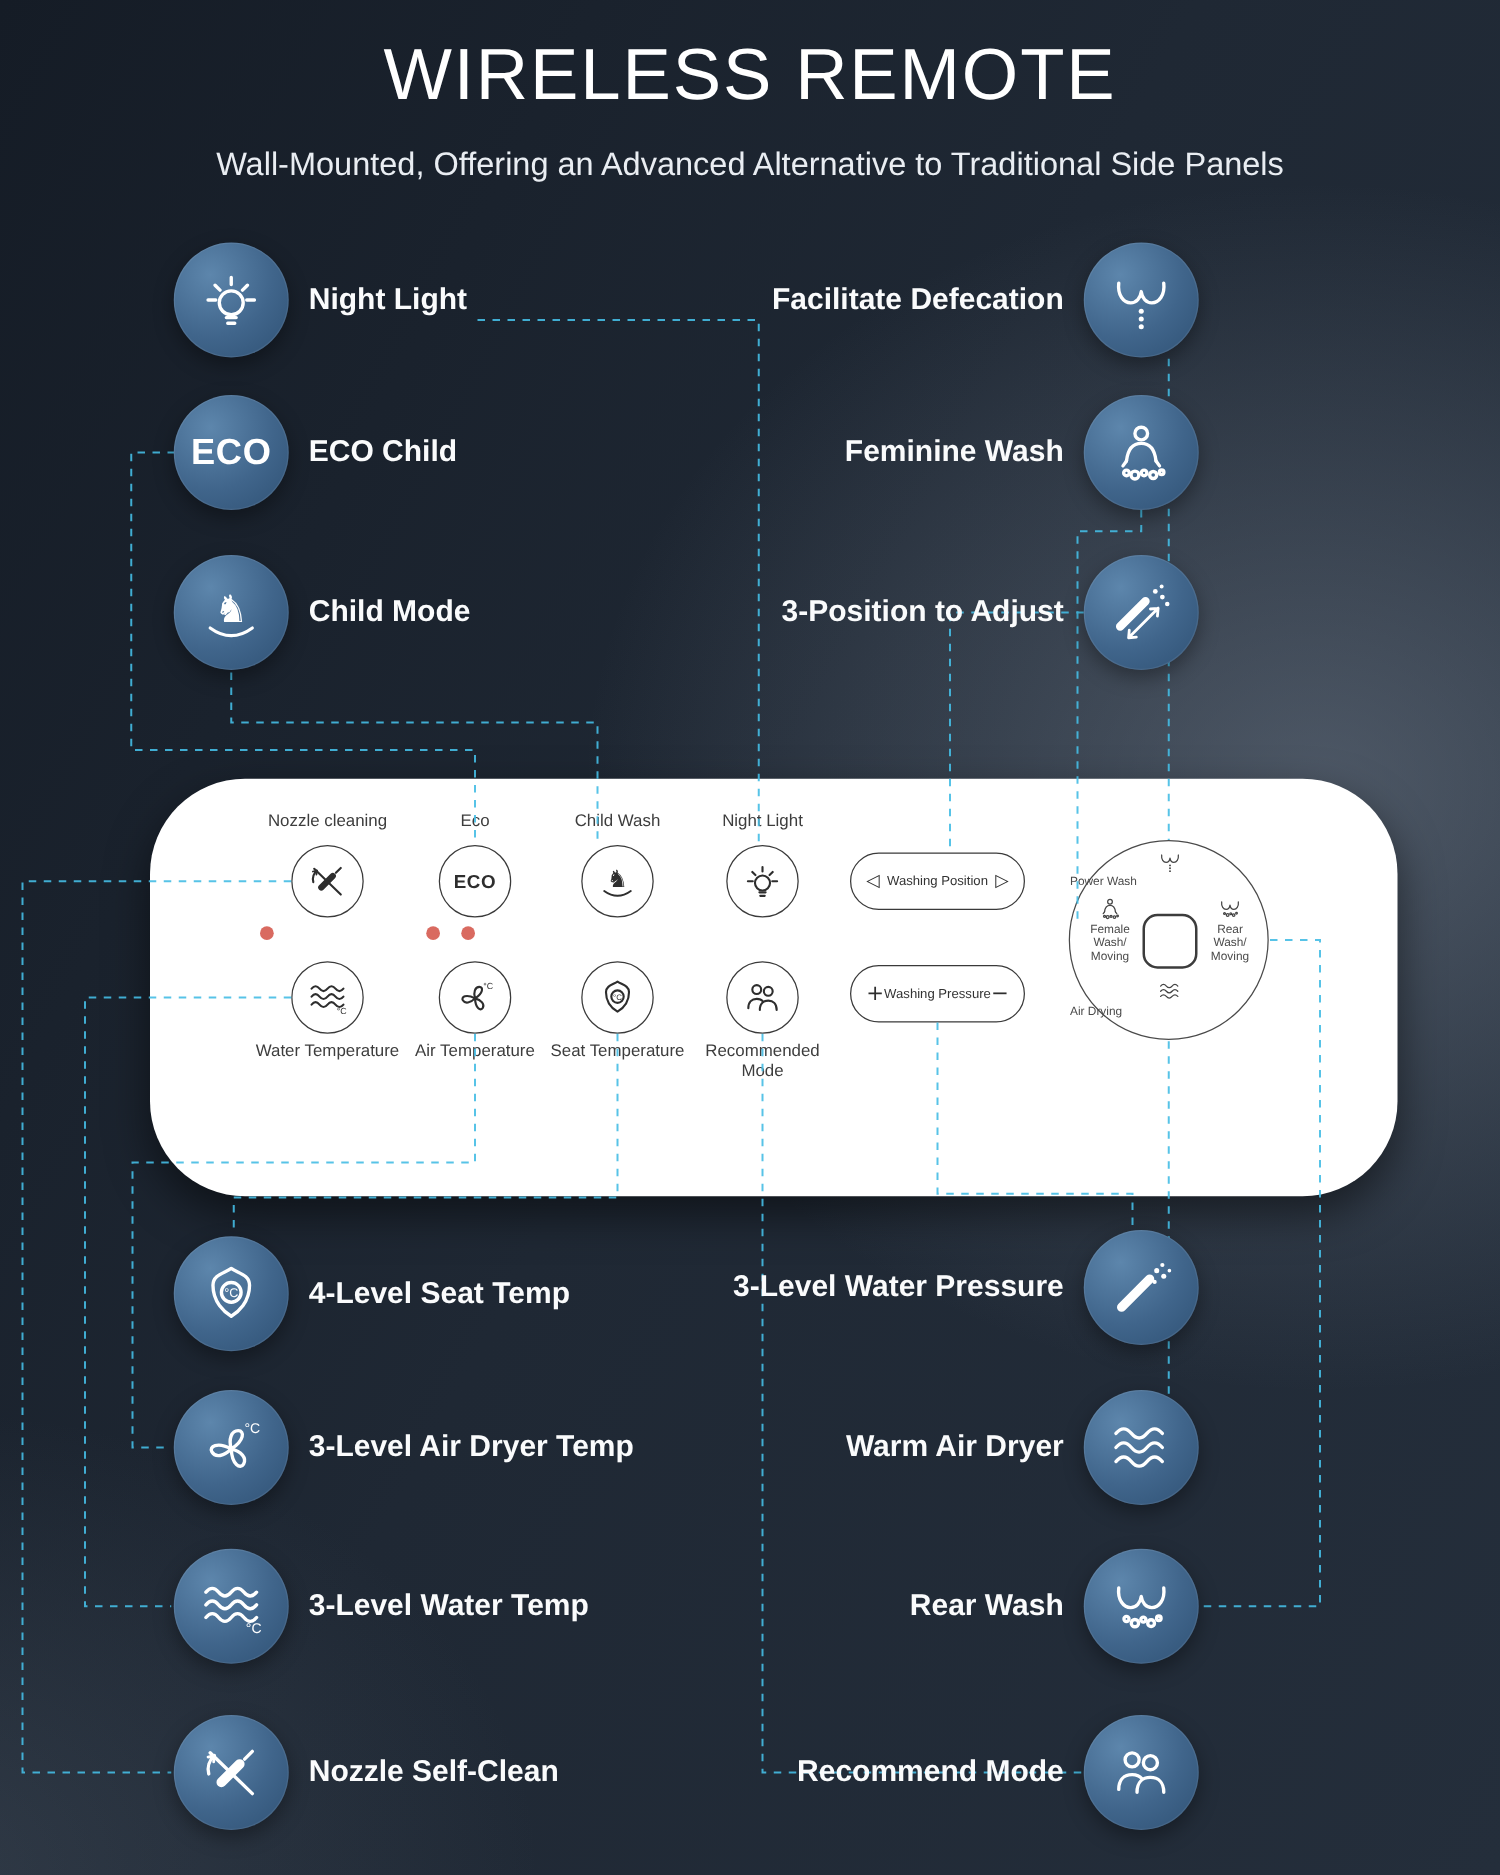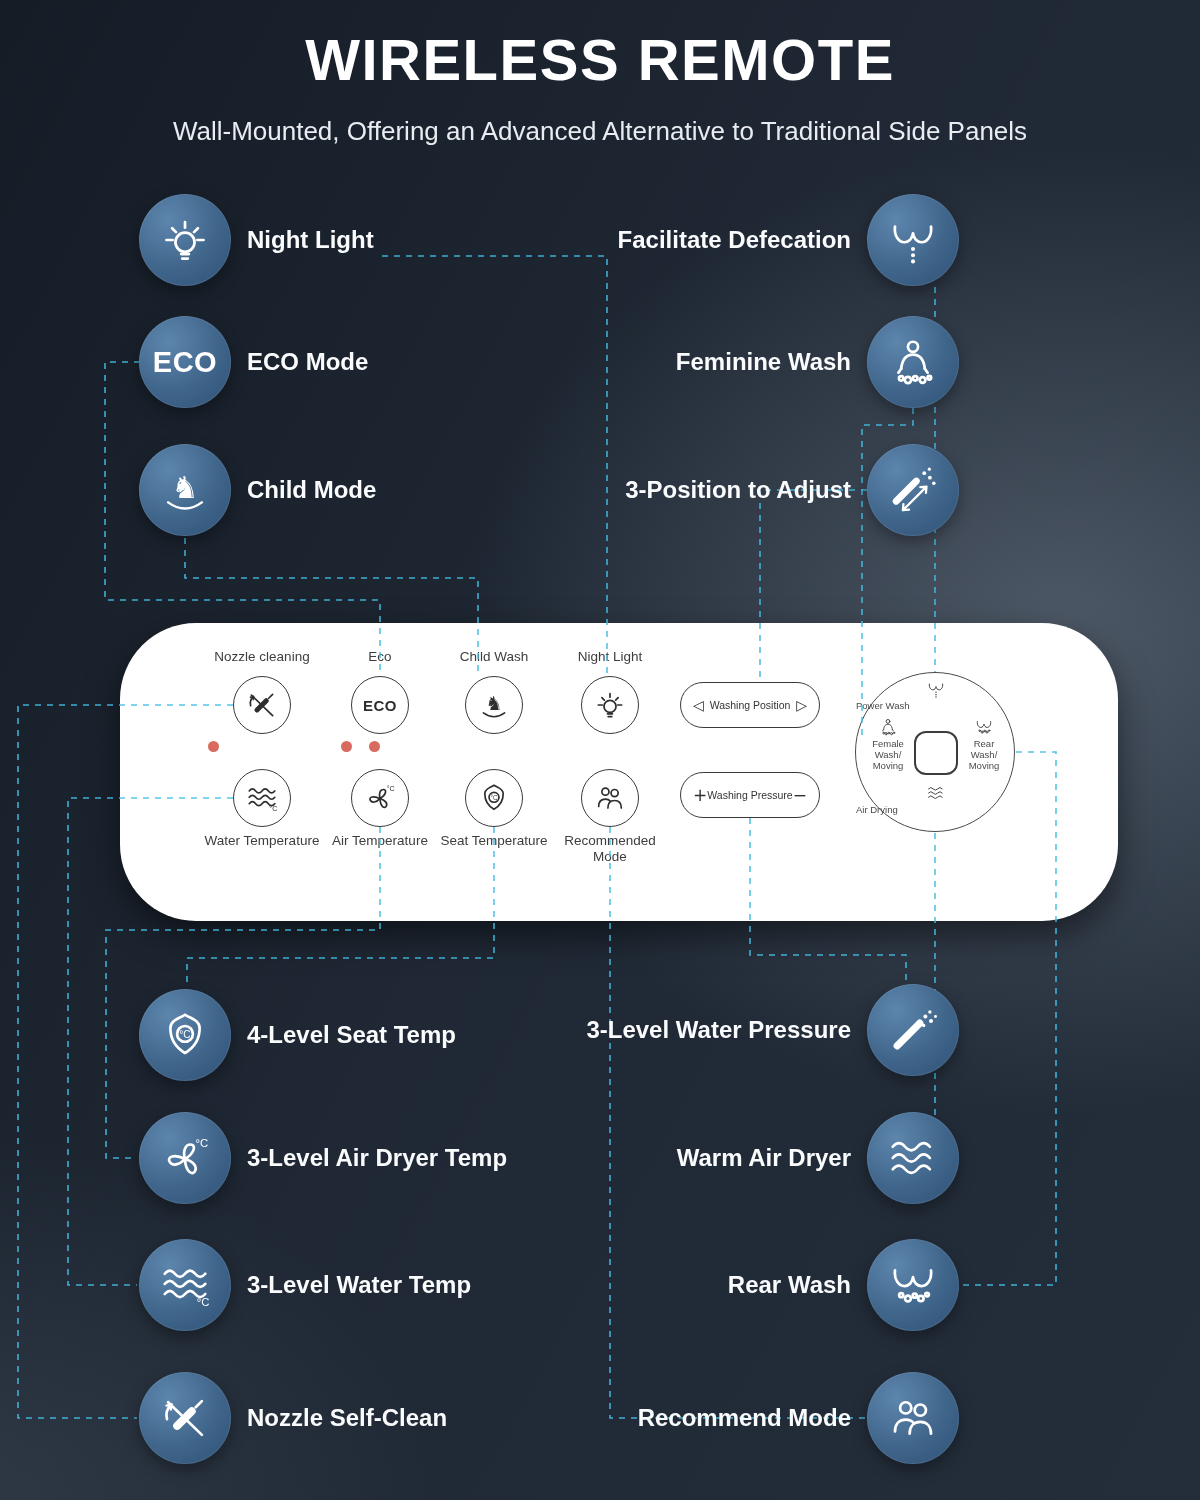--- a/index.html
+++ b/index.html
@@ -4,40 +4,40 @@
 <style>
   *{margin:0;padding:0;box-sizing:border-box}
   html,body{width:1200px;height:1500px}
   body{font-family:"Liberation Sans",sans-serif;background:#161d27;overflow:hidden}
   .page{position:relative;width:1200px;height:1500px;overflow:hidden;
     background:
       radial-gradient(950px 780px at 88% 42%, rgba(132,144,160,.45), rgba(132,144,160,0) 62%),
       radial-gradient(820px 620px at -5% 100%, rgba(96,110,126,.28), rgba(96,110,126,0) 60%),
       linear-gradient(118deg,#151c26 0%,#1f2834 48%,#242e3b 100%);}
   .title{position:absolute;top:26px;left:0;width:100%;text-align:center;color:#fff;
-    font-size:58px;font-weight:bold;letter-spacing:1.5px;z-index:2}
+    font-size:58px;font-weight:normal;letter-spacing:1.5px;z-index:2}
   .subtitle{position:absolute;top:114px;left:150px;width:900px;text-align:center;color:#e9edf2;
     font-size:26px;line-height:1.32;z-index:2}
 
   .connectors{position:absolute;left:0;top:0;z-index:3;pointer-events:none}
   .connectors path{stroke:#45bde4;stroke-width:1.6;fill:none;stroke-dasharray:6 6;opacity:.9}
 
   .feature{position:absolute;display:flex;align-items:center;gap:16px;z-index:4}
   .feature.left{left:139px}
   .feature.right{right:241px;flex-direction:row-reverse}
   .badge{width:92px;height:92px;flex:0 0 92px;border-radius:50%;display:flex;align-items:center;justify-content:center;color:#fff;
     background:radial-gradient(circle at 32% 28%,#5d86ac 0%,#40658b 55%,#2f5174 100%);
     box-shadow:0 6px 16px rgba(0,0,0,.35), inset 0 0 0 1px rgba(255,255,255,.08)}
   .badge svg{width:54px;height:54px}
   .flabel{color:#fafbfc;font-size:24px;font-weight:600;white-space:nowrap}
   .eco-big{font-size:29px;font-weight:bold;letter-spacing:.5px}
 
   svg.ic{stroke:currentColor;fill:none;stroke-width:2.4;stroke-linecap:round;stroke-linejoin:round}
 
-  .remote{position:absolute;left:120px;top:623px;width:998px;height:298px;background:#fff;border-radius:76px;z-index:2;
+  .remote{position:absolute;left:120px;top:623px;width:998px;height:334px;background:#fff;border-radius:76px;z-index:2;
     box-shadow:0 14px 34px rgba(0,0,0,.5)}
   .rlabel{position:absolute;width:130px;text-align:center;font-size:13.5px;color:#3d3d3d;line-height:1.18}
   .rbtn{position:absolute;width:58px;height:58px;border:1.8px solid #3a3a3a;border-radius:50%;
     display:flex;align-items:center;justify-content:center;color:#2e2e2e;background:#fff}
   .rbtn svg{width:34px;height:34px}
   .eco-btn-text{font-size:15px;font-weight:bold;letter-spacing:.5px;color:#2e2e2e}
   .pill{position:absolute;width:140px;height:46px;border:1.8px solid #3a3a3a;border-radius:24px;background:#fff;
     display:flex;align-items:center;justify-content:space-between;padding:0 12px;color:#2e2e2e}
   .pill .glyph{font-size:14px;font-family:"DejaVu Sans",sans-serif;line-height:1}
   .pill .glyph.big{font-size:17px}
@@ -170,21 +170,21 @@
         <svg class="ic" viewBox="0 0 48 48">
           <use href="#sym-night-light"></use>
         </svg>
       </div>
     <div class="flabel">Night Light</div>
   </div>
   <div class="feature left" style="top:316px">
     <div class="badge">
         <span class="eco-big">ECO</span>
       </div>
-    <div class="flabel">ECO Mode</div>
+    <div class="flabel">ECO Child</div>
   </div>
   <div class="feature right" style="top:194px">
     <div class="badge">
         <svg class="ic" viewBox="0 0 48 48">
           <use href="#sym-defecation"></use>
         </svg>
       </div>
     <div class="flabel">Facilitate Defecation</div>
   </div>
 

